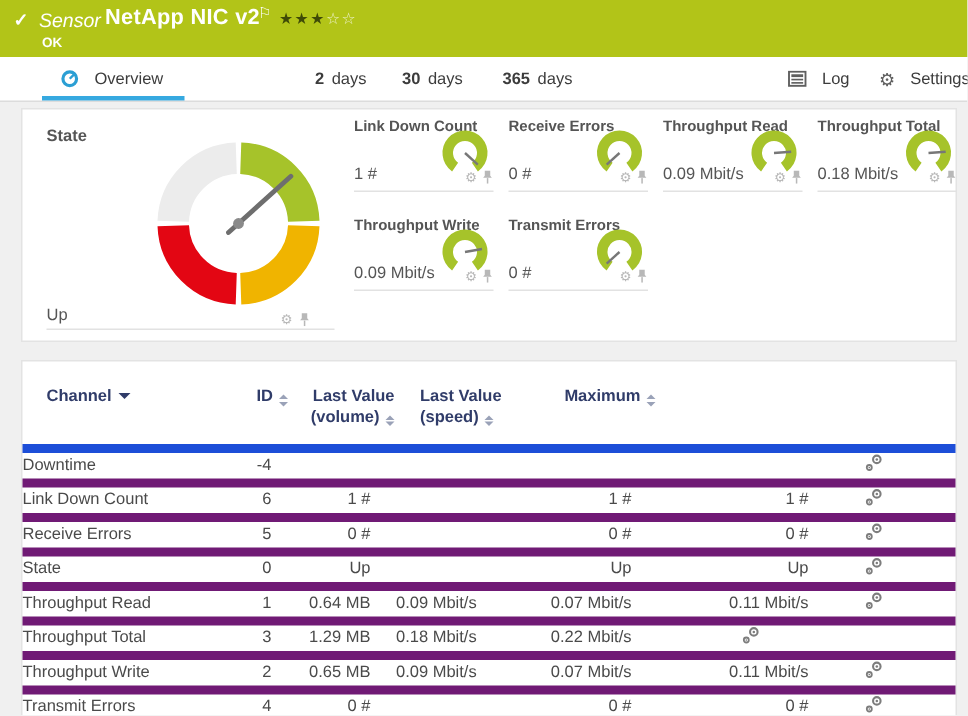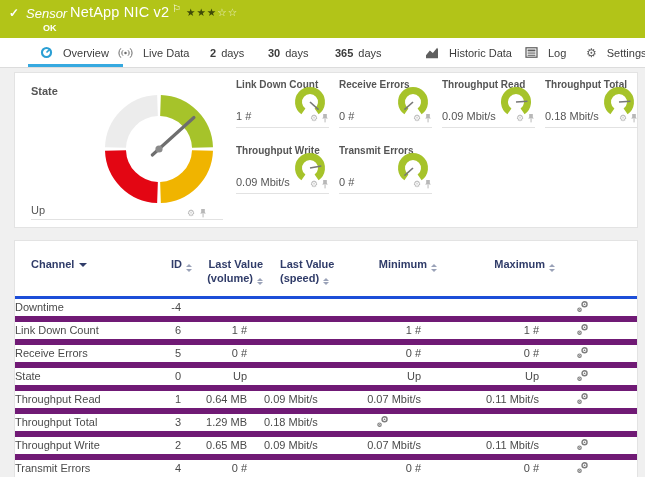--- a/index.html
+++ b/index.html
@@ -3,26 +3,26 @@
 <meta charset="utf-8">
 <style>
   * { margin:0; padding:0; box-sizing:border-box; }
   html,body { width:645px; height:477px; overflow:hidden; }
   body { font-family:"Liberation Sans", sans-serif; background:#f0f0f0; position:relative; font-size:11px; color:#4a4a4a; }
 
   
   .titlebar { position:absolute; left:0; top:0; width:645px; height:38px; background:#b2c418; color:#fff; }
   .tb-check { position:absolute; left:9px; top:6px; font-size:12px; font-weight:bold; }
   .tb-kind  { position:absolute; left:26px; top:6px; font-style:italic; font-size:13px; }
-  .tb-name  { position:absolute; left:70px; top:4px; font-size:14.5px; font-weight:normal; letter-spacing:.2px; }
+  .tb-name  { position:absolute; left:70px; top:4px; font-size:14.5px; font-weight:bold; letter-spacing:.2px; }
   .tb-flag  { position:absolute; left:172px; top:3px; font-size:10px; opacity:.95; }
   .tb-stars { position:absolute; left:186px; top:6px; font-size:10.5px; letter-spacing:1px; }
   .tb-stars .on  { color:#3f4a07; }
   .tb-stars .off { color:rgba(255,255,255,.75); }
-  .tb-status { position:absolute; left:43px; top:23px; font-size:9px; font-weight:bold; }
+  .tb-status { position:absolute; left:28px; top:23px; font-size:9px; font-weight:bold; }
 
   
   .tabbar { position:absolute; left:0; top:38px; width:645px; height:30px; background:#fff; border-bottom:1px solid #dcdcdc; }
   .tab { position:absolute; top:0; height:29px; display:inline-flex; align-items:center; gap:5px; color:#3c3c3c; cursor:pointer; white-space:nowrap; }
   .tab .t-ico { display:inline-flex; align-items:center; }
   .tab .t-num { font-weight:bold; }
   .tab .t-underline { display:none; }
   .tab.active .t-underline { display:block; position:absolute; left:-12px; right:-14px; bottom:0; height:3px; background:#36a9e0; }
   .gear-glyph { font-size:12px; color:#5f5f5f; line-height:1; }
 
@@ -42,21 +42,21 @@
   .mini-grid { position:absolute; left:221px; top:6px; display:grid; grid-template-columns:repeat(4,93px); column-gap:10px; row-gap:17px; }
   .mini { position:relative; width:93px; height:49px; border-bottom:1px solid #e2e2e2; }
   .mini .m-label { position:absolute; left:0; top:0; font-size:10px; font-weight:bold; color:#555; white-space:nowrap; }
   .mini .m-svg { position:absolute; right:2px; top:5px; }
   .mini .m-value { position:absolute; left:0; bottom:5px; color:#555; }
   .mini .m-icons { position:absolute; right:0; bottom:4px; display:flex; gap:3px; align-items:center; }
   .mini-gear { font-size:9px; color:#b8b8b8; line-height:1; }
 
   
   .t-grid { display:grid; grid-template-columns:140px 34px 60px 70px 104px 118px 82px; align-items:start; padding-left:16px; }
-  .t-head { padding-top:17px; padding-bottom:10px; border-bottom:3px solid #1d4ed8; color:#303c69; font-weight:bold; }
+  .t-head { padding-top:17px; padding-bottom:10px; border-bottom:6px solid #1d4ed8; color:#303c69; font-weight:bold; }
   .t-head .hc { line-height:1.25; }
   .hc.r { text-align:right; padding-right:2px; }
   .hc.l { padding-left:15px; }
   .hc.id { padding-right:8px; }
   .t-rows .t-row { display:grid; grid-template-columns:140px 34px 60px 70px 104px 118px 82px; height:23px; align-items:center; border-bottom:6px solid #701a75; }
   .t-row .c { white-space:nowrap; }
   .c.r { text-align:right; padding-right:2px; }
   .c.id { text-align:right; padding-right:8px; }
   .c.l { padding-left:15px; }
   .c.ico { text-align:right; padding-right:34px; }
@@ -84,57 +84,36 @@
     <span class="t-ico">
         <svg width="13" height="13" viewBox="0 0 16 16">
           <circle cx="8" cy="8" r="5.6" fill="none" stroke="#2b9fd4" stroke-width="2.6"></circle>
           <line x1="8" y1="8" x2="12.2" y2="3.8" stroke="#2b9fd4" stroke-width="2"></line>
         </svg>
       </span>
     <span class="t-num"></span>
     <span class="t-lbl">Overview</span>
     <span class="t-underline"></span>
   </div>
-    <div class="tab" style="left: 118px;">
-    <span class="t-ico">
-        <svg width="15" height="12" viewBox="0 0 18 14">
-          <circle cx="9" cy="7" r="1.5" fill="#6b6b6b"></circle>
-          <path d="M6 3.8a4.4 4.4 0 0 0 0 6.4 M3.4 1.4a8 8 0 0 0 0 11.2 M12 3.8a4.4 4.4 0 0 1 0 6.4 M14.6 1.4a8 8 0 0 1 0 11.2" stroke="#6b6b6b" fill="none" stroke-width="1.2"></path>
-        </svg>
-      </span>
-    <span class="t-num"></span>
-    <span class="t-lbl">Live Data</span>
-
-  </div>
     <div class="tab" style="left: 210px;">
 
     <span class="t-num">2</span>
     <span class="t-lbl">days</span>
 
   </div>
     <div class="tab" style="left: 268px;">
 
     <span class="t-num">30</span>
     <span class="t-lbl">days</span>
 
   </div>
     <div class="tab" style="left: 335px;">
 
     <span class="t-num">365</span>
     <span class="t-lbl">days</span>
-
-  </div>
-    <div class="tab" style="left: 425px;">
-    <span class="t-ico">
-        <svg width="14" height="12" viewBox="0 0 16 14">
-          <path d="M1 13V9.5L5.5 4l3.5 3 5-6 1 1.5V13z" fill="#5f5f5f"></path>
-        </svg>
-      </span>
-    <span class="t-num"></span>
-    <span class="t-lbl">Historic Data</span>
 
   </div>
     <div class="tab" style="left: 525px;">
     <span class="t-ico">
         <svg width="13" height="11" viewBox="0 0 16 14">
           <rect x="1" y="1" width="14" height="12" fill="none" stroke="#5f5f5f" stroke-width="1.6"></rect>
           <rect x="3" y="3.2" width="10" height="2.4" fill="#5f5f5f"></rect>
           <rect x="3" y="7" width="10" height="1.4" fill="#5f5f5f"></rect>
           <rect x="3" y="9.8" width="10" height="1.4" fill="#5f5f5f"></rect>
         </svg>
@@ -293,24 +272,20 @@
           <i class="dn"></i>
         </span></div>
     <div class="hc r"><span>Last Value</span><br><span>(volume)</span><span class="sort">
           <i class="up"></i>
           <i class="dn"></i>
         </span></div>
     <div class="hc l"><span>Last Value</span><br><span>(speed)</span><span class="sort">
           <i class="up"></i>
           <i class="dn"></i>
         </span></div>
-    <div class="hc r"><span>Minimum</span><span class="sort">
-          <i class="up"></i>
-          <i class="dn"></i>
-        </span></div>
     <div class="hc r"><span>Maximum</span><span class="sort">
           <i class="up"></i>
           <i class="dn"></i>
         </span></div>
     <div class="hc"></div>
   </div>
   <div class="t-rows" id="t-rows">
       <div class="t-row">
     <div class="c ch">Downtime</div>
     <div class="c id">-4</div>
@@ -409,20 +384,21 @@
               <circle cx="3.8" cy="10.4" r=".6" fill="#7d7d7d"></circle>
             </svg>
       </span>
     </div>
   </div>
       <div class="t-row">
     <div class="c ch">Throughput Total</div>
     <div class="c id">3</div>
     <div class="c r vol">1.29 MB</div>
     <div class="c l spd">0.18 Mbit/s</div>
+    <div class="c r max">0.22 Mbit/s</div>
     <div class="c ico">
       <span class="gears-btn">
         <svg width="13" height="13" viewBox="0 0 14 14">
               <g fill="none" stroke="#7d7d7d">
                 <circle cx="9.2" cy="4.6" r="2.7" stroke-width="1.5"></circle>
                 <circle cx="3.8" cy="10.4" r="1.8" stroke-width="1.3"></circle>
               </g>
               <circle cx="9.2" cy="4.6" r=".9" fill="#7d7d7d"></circle>
               <circle cx="3.8" cy="10.4" r=".6" fill="#7d7d7d"></circle>
             </svg>

